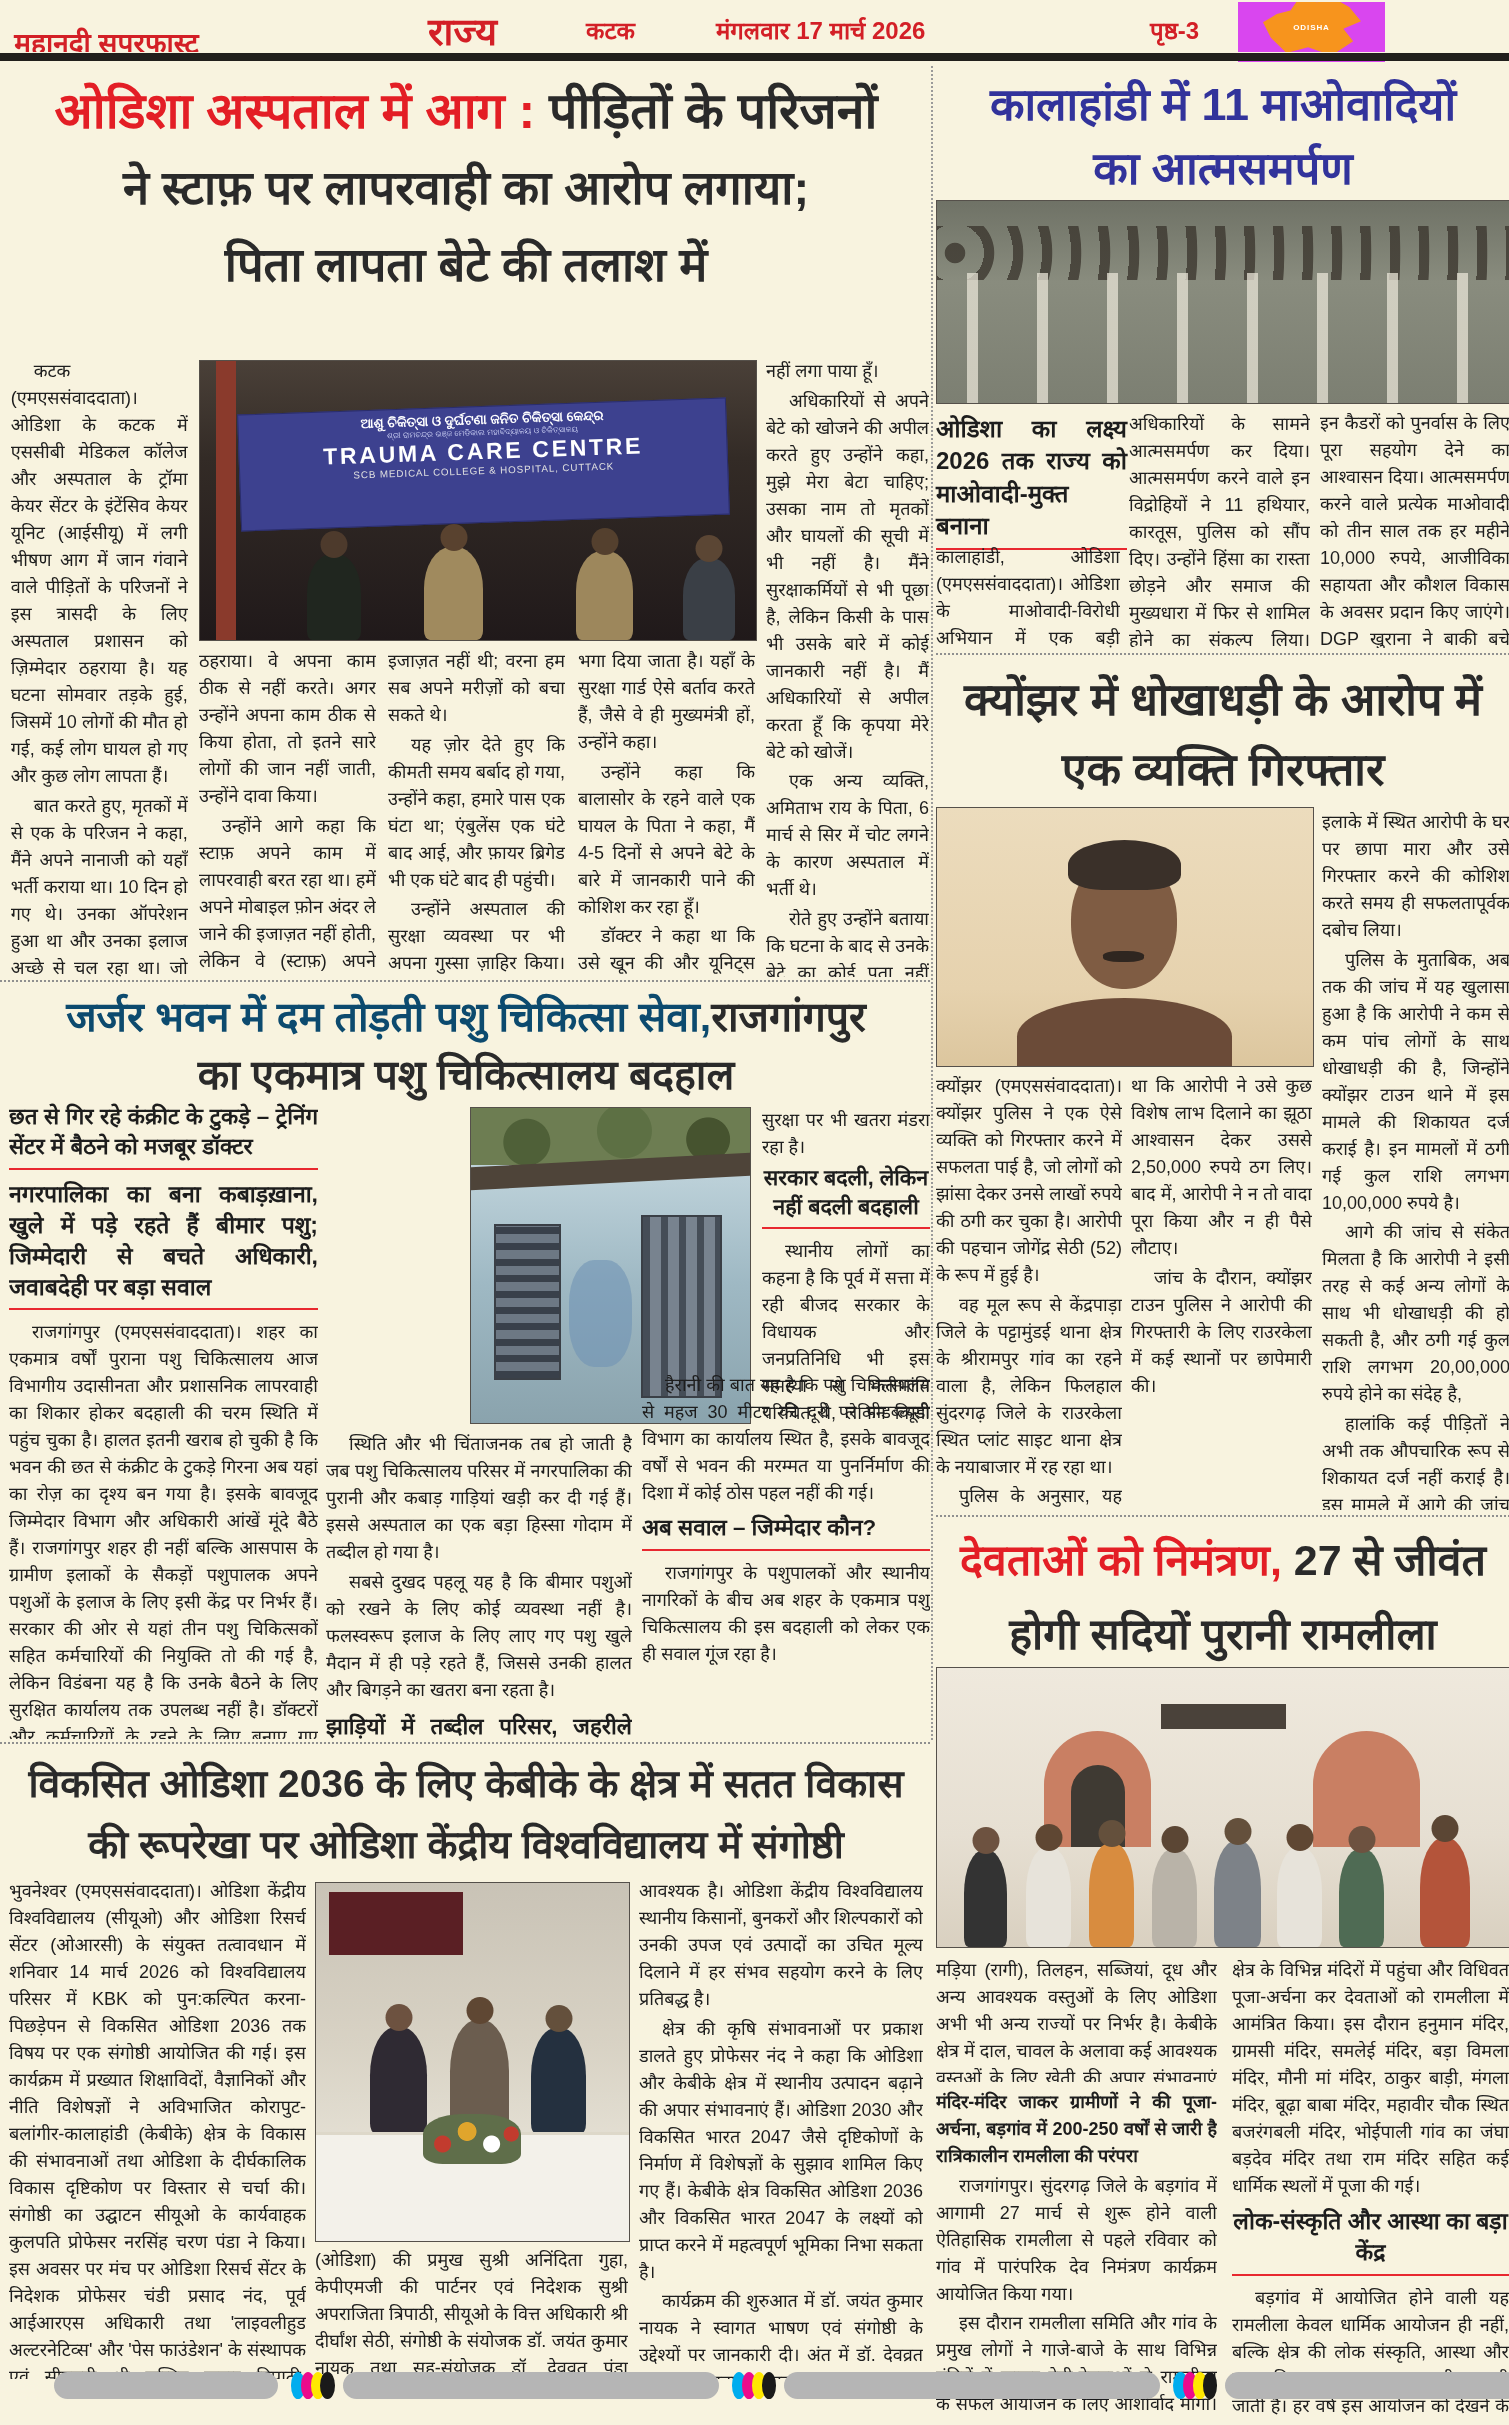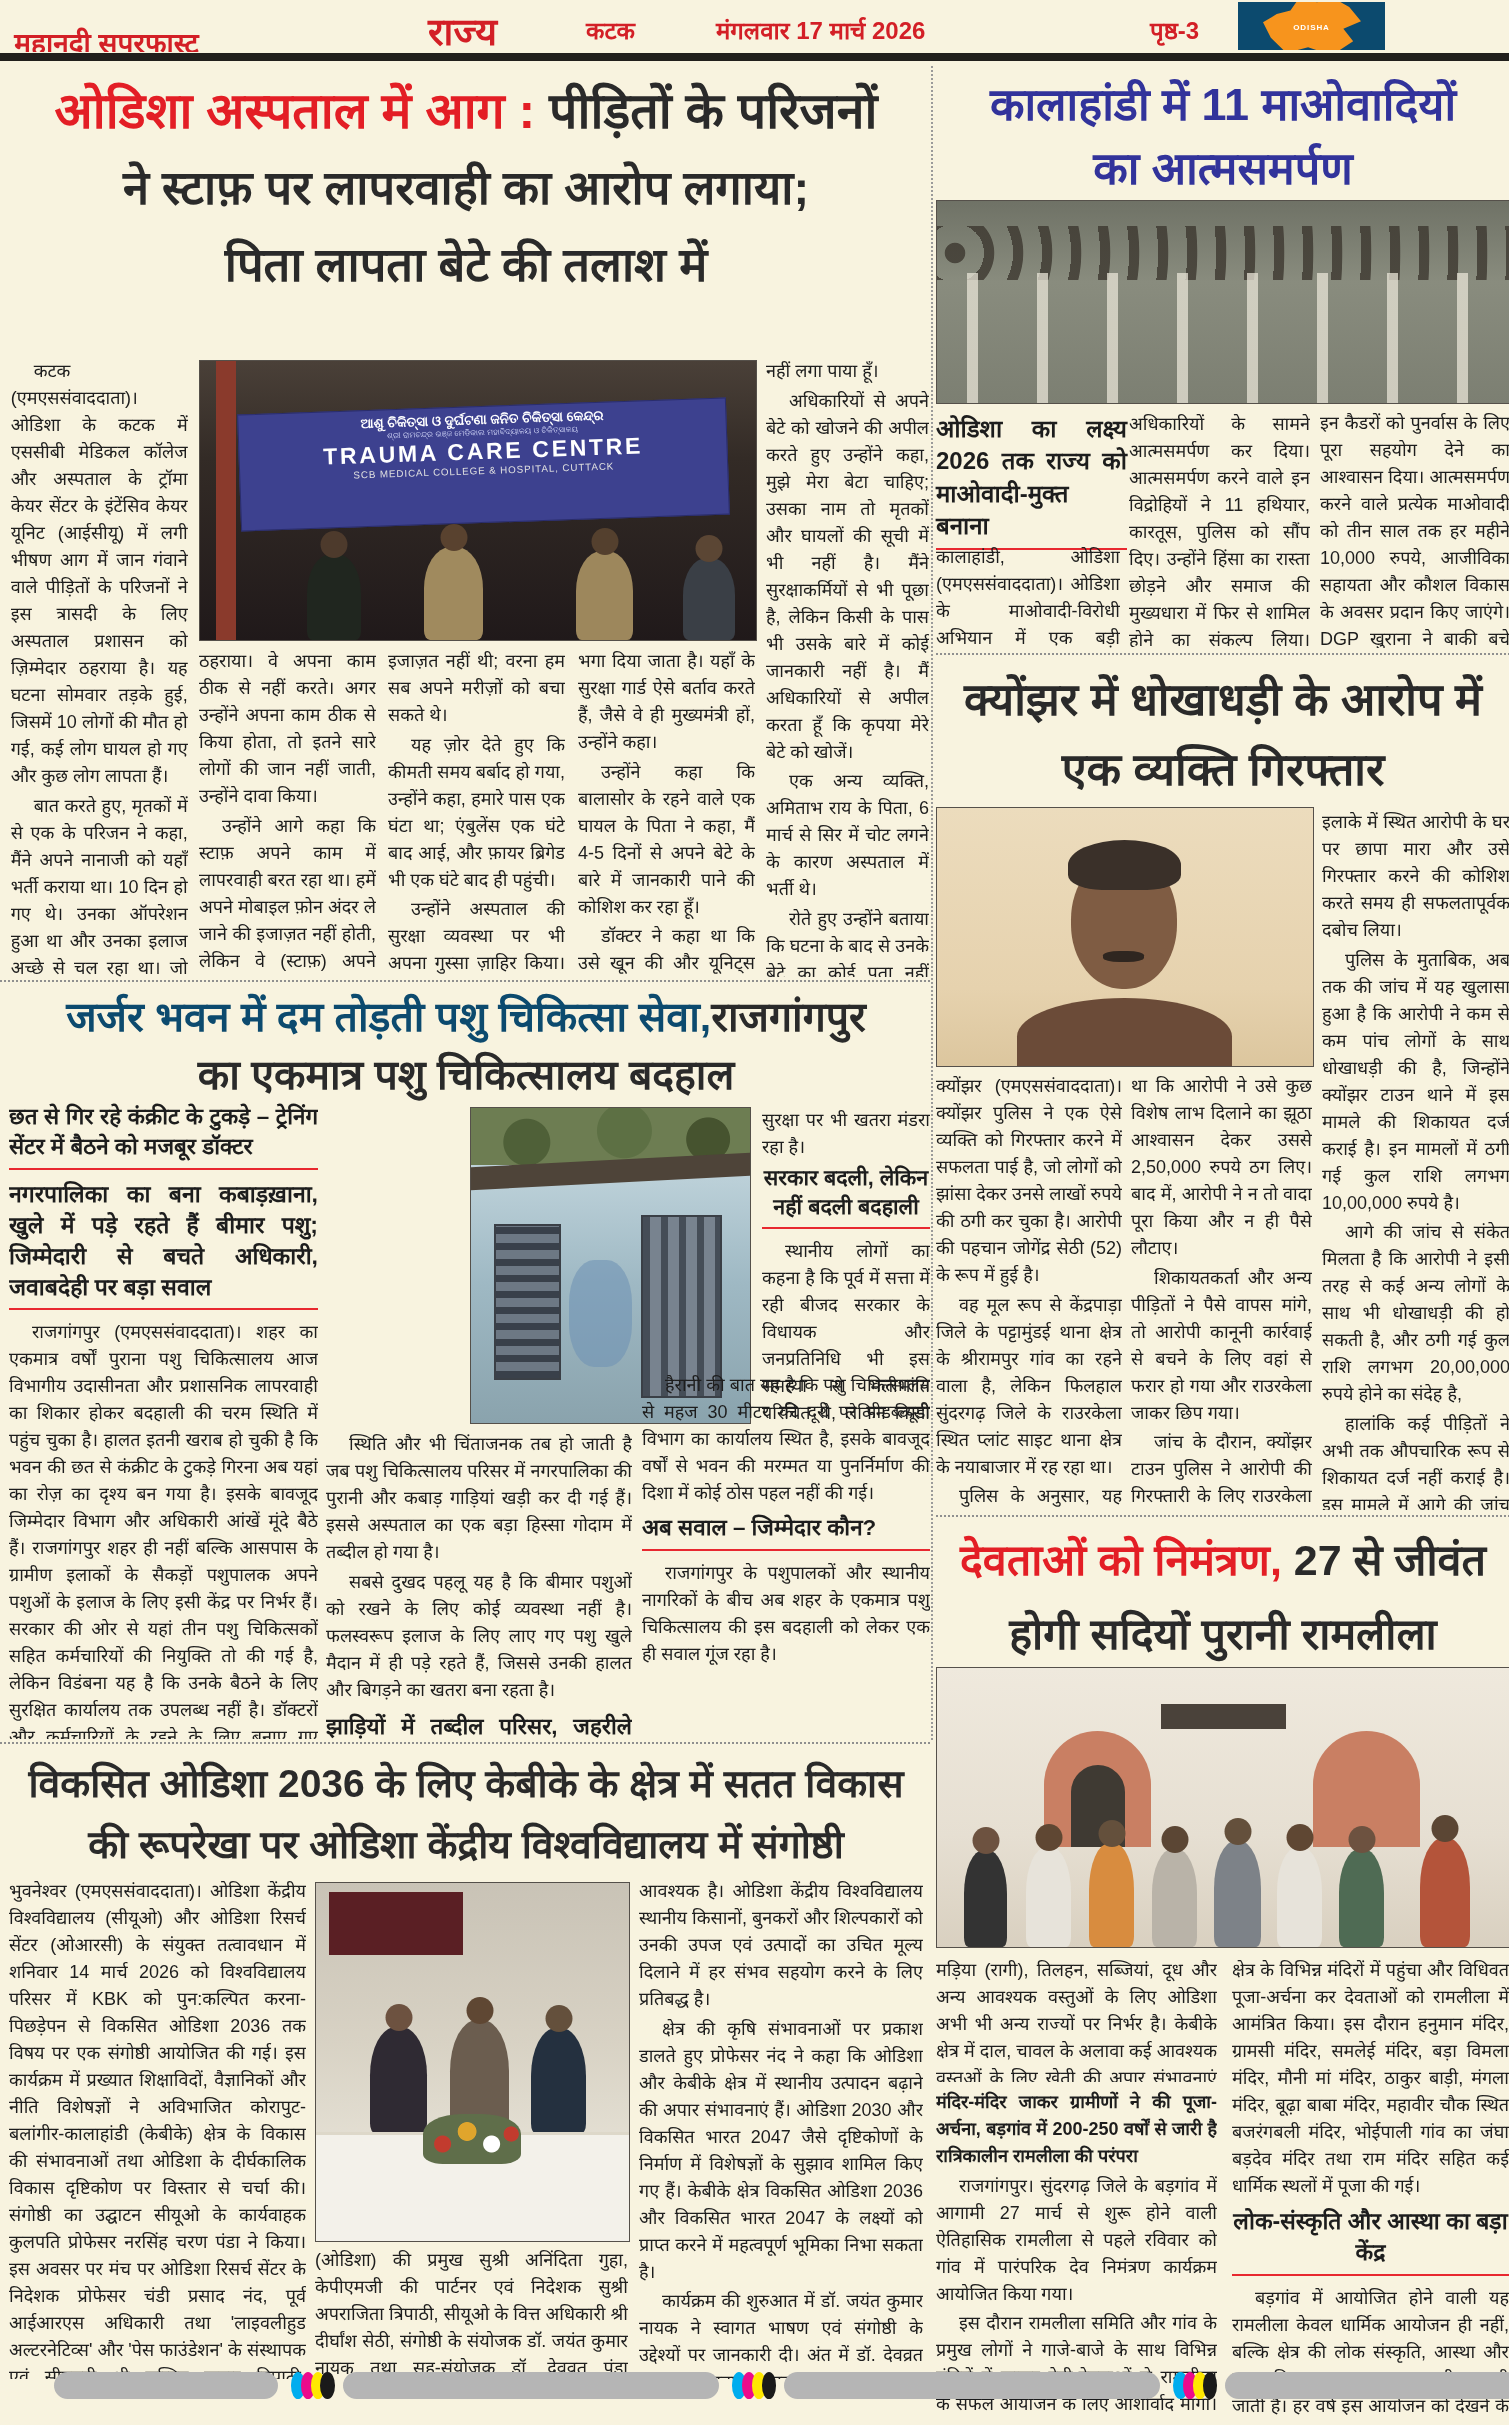--- a/index.html
+++ b/index.html
@@ -4,21 +4,21 @@
 <style>
   html,body{margin:0;padding:0;background:#6e6e6e;}
   .page{position:relative;width:1510px;height:2426px;background:#f8f3df;
         font-family:"Liberation Sans","DejaVu Sans",sans-serif;overflow:hidden;color:#1d1d1d;}
   .abs{position:absolute;}
   
   .mast-title{color:#d31f26;font-weight:bold;font-size:28px;margin-top:12px;}
   .mast-sec{color:#d31f26;font-weight:bold;font-size:38px;}
   .mast-small{color:#d31f26;font-weight:bold;font-size:24px;}
   .mast-rule{left:0;top:52px;width:1510px;height:8px;background:#211f1c;border-top:1.8px solid #f8f3df;}
-  .mapbox{left:1238px;top:1.8px;width:147px;height:48px;background:#0c4a6e;overflow:hidden;}
+  .mapbox{left:1238px;top:1.8px;width:147px;height:60px;background:#d946ef;overflow:hidden;}
   .odisha{position:absolute;left:25px;top:-5.4px;width:98px;height:59px;background:#f7941d;
           clip-path:polygon(38% 0,55% 10%,72% 3%,88% 18%,100% 42%,82% 55%,92% 76%,70% 100%,46% 86%,24% 96%,8% 70%,0 44%,14% 30%,28% 24%);}
   .odisha-label{position:absolute;left:0;top:21.5px;width:100%;text-align:center;color:#fff;font-size:8px;font-weight:bold;letter-spacing:0.9px;}
   
   .hl{white-space:nowrap;text-align:center;font-weight:bold;color:#2a2a2a;}
   .hl .red{color:#e31e25;}
   .hl .blue{color:#0c4a6e;}
   .hl-blue{color:#32339b;}
   
   .col{font-size:18px;line-height:1.5;text-align:justify;overflow:hidden;}
@@ -156,21 +156,20 @@
       <div class="abs" style="left:166px;top:143px;width:41px;height:10.7px;border-radius:40%;background:#2f2620;"></div>
     </div>
 
     <div class="abs col" style="left:936px;top:1073px;width:186px;height:436px;">
       <p class="noind">क्योंझर (एमएससंवाददाता)। क्योंझर पुलिस ने एक ऐसे व्यक्ति को गिरफ्तार करने में सफलता पाई है, जो लोगों को झांसा देकर उनसे लाखों रुपये की ठगी कर चुका है। आरोपी की पहचान जोगेंद्र सेठी (52) के रूप में हुई है।</p>
       <p>वह मूल रूप से केंद्रपाड़ा जिले के पट्टामुंडई थाना क्षेत्र के श्रीरामपुर गांव का रहने वाला है, लेकिन फिलहाल सुंदरगढ़ जिले के राउरकेला स्थित प्लांट साइट थाना क्षेत्र के नयाबाजार में रह रहा था।</p>
       <p>पुलिस के अनुसार, यह मामला क्योंझर के पुराना बाजार निवासी बिनोद मोहंती द्वारा टाउन थाने में दर्ज कराई गई एक लिखित शिकायत के आधार पर पंजीकृत किया गया था। शिकायतकर्ता ने आरोप लगाया</p>
     </div>
     <div class="abs col" style="left:1131px;top:1073px;width:181px;height:436px;">
       <p class="noind">था कि आरोपी ने उसे कुछ विशेष लाभ दिलाने का झूठा आश्वासन देकर उससे 2,50,000 रुपये ठग लिए। बाद में, आरोपी ने न तो वादा पूरा किया और न ही पैसे लौटाए।</p>
-      <p>शिकायतकर्ता और अन्य पीड़ितों ने पैसे वापस मांगे, तो आरोपी कानूनी कार्रवाई से बचने के लिए वहां से फरार हो गया और राउरकेला जाकर छिप गया।</p>
       <p>जांच के दौरान, क्योंझर टाउन पुलिस ने आरोपी की गिरफ्तारी के लिए राउरकेला में कई स्थानों पर छापेमारी की।</p>
 
     </div>
     <div class="abs col" style="left:1322px;top:809px;width:188px;height:701px;">
       <p class="noind">इलाके में स्थित आरोपी के घर पर छापा मारा और उसे गिरफ्तार करने की कोशिश करते समय ही सफलतापूर्वक दबोच लिया।</p>
       <p>पुलिस के मुताबिक, अब तक की जांच में यह खुलासा हुआ है कि आरोपी ने कम से कम पांच लोगों के साथ धोखाधड़ी की है, जिन्होंने क्योंझर टाउन थाने में इस मामले की शिकायत दर्ज कराई है। इन मामलों में ठगी गई कुल राशि लगभग 10,00,000 रुपये है।</p>
       <p>आगे की जांच से संकेत मिलता है कि आरोपी ने इसी तरह से कई अन्य लोगों के साथ भी धोखाधड़ी की हो सकती है, और ठगी गई कुल राशि लगभग 20,00,000 रुपये होने का संदेह है,</p>
       <p>हालांकि कई पीड़ितों ने अभी तक औपचारिक रूप से शिकायत दर्ज नहीं कराई है। इस मामले में आगे की जांच जारी है।</p>
     </div>
   </div>

